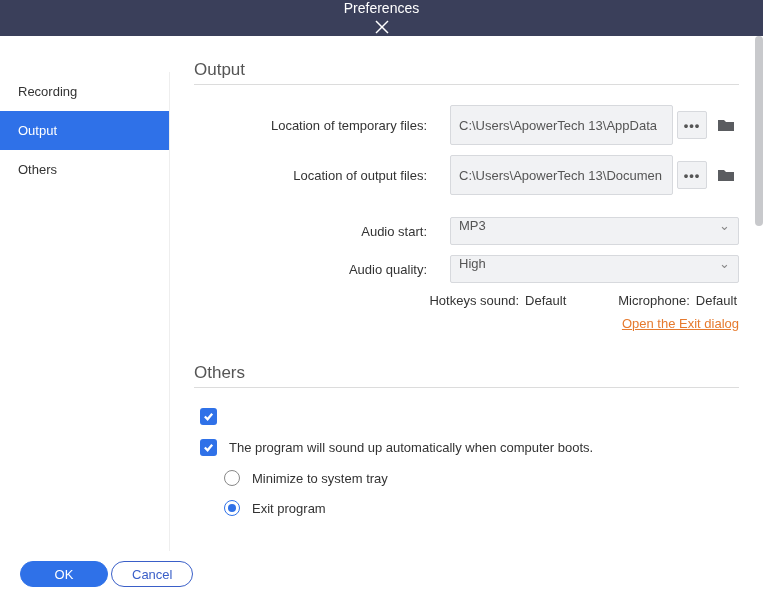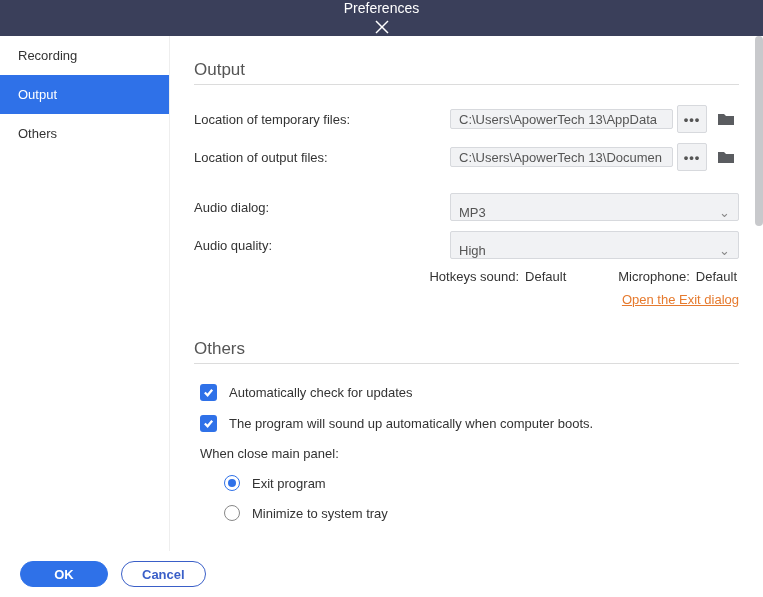--- a/index.html
+++ b/index.html
@@ -2,54 +2,54 @@
 <html><head>
 <meta charset="utf-8">
 <style>
 * { box-sizing: border-box; margin: 0; padding: 0; }
 body { font-family: "Segoe UI", Arial, sans-serif; font-size: 13px; color: #333; background: #fff; width: 763px; height: 597px; overflow: hidden; position: relative; }
 .titlebar { background: #3a3f5a; color: #fff; height: 36px; display: flex; align-items: center; justify-content: space-between; padding: 0 16px; flex-direction: column; }
 .titlebar .title { font-size: 14px; }
 .close-x { width: 18px; height: 18px; cursor: pointer; display: flex; align-items: center; justify-content: center; }
 .close-x svg { width: 14px; height: 14px; stroke: #fff; stroke-width: 1.5; }
 .body { display: flex; height: 524px; }
-.sidebar { width: 170px; background: #fff; border-right: 1px solid #eee; }
+.sidebar { width: 170px; background: #fff; border-right: 1px solid #eee; margin-top: 36px; }
 .sidebar-item { padding: 12px 18px; font-size: 13px; color: #333; cursor: pointer; }
 .sidebar-item.active { background: #2f71e8; color: #fff; }
 .content { flex: 1; padding: 18px 24px 0 24px; overflow-y: auto; position: relative; }
 .section-title { font-size: 17px; color: #555; padding-bottom: 4px; border-bottom: 1px solid #dcdcdc; margin-bottom: 20px; margin-top: 6px; }
 .section-title.second { margin-top: 32px; }
 .form-row { display: flex; align-items: center; margin-bottom: 10px; }
-.form-label { width: 256px; text-align: left; padding-right: 8px; color: #333; font-size: 13px; }
-.path-input { flex: 1; height: 20px; background: #f1f2f4; border: 1px solid #d7d9dd; border-radius: 2px; padding: 0 8px; font-size: 13px; color: #555; display: flex; align-items: center; overflow: hidden; white-space: nowrap; }
+.form-label { width: 256px; text-align: right; padding-right: 23px; color: #333; font-size: 13px; }
+.path-input { flex: 1; height: 40px; background: #f1f2f4; border: 1px solid #d7d9dd; border-radius: 2px; padding: 0 8px; font-size: 13px; color: #555; display: flex; align-items: center; overflow: hidden; white-space: nowrap; }
 .dots-btn { width: 30px; height: 28px; background: #f1f2f4; border: 1px solid #d7d9dd; border-radius: 2px; margin-left: 4px; display: flex; align-items: center; justify-content: center; cursor: pointer; font-weight: bold; letter-spacing: 1px; color: #555; }
 .folder-btn { width: 26px; height: 28px; margin-left: 6px; display: flex; align-items: center; justify-content: center; cursor: pointer; }
 .folder-btn svg { width: 18px; height: 14px; fill: #5a5c60; }
-.select { flex: 1; height: 28px; background: #f1f2f4; border: 1px solid #d7d9dd; border-radius: 2px; padding: 0 8px; font-size: 13px; color: #555; display: flex; align-items: flex-end; justify-content: space-between; cursor: pointer; }
+.select { flex: 1; height: 28px; background: #f1f2f4; border: 1px solid #d7d9dd; border-radius: 2px; padding: 0 8px; font-size: 13px; color: #555; display: flex; align-items: flex-start; justify-content: space-between; cursor: pointer; }
 .select .chev { color: #888; }
 .sound-row { display: flex; justify-content: flex-end; margin-top: 10px; font-size: 13px; color: #333; gap: 6px; padding-right: 2px; }
 .sound-row .lbl { color: #333; }
 .sound-row .gap { width: 40px; }
 .link-row { text-align: right; margin-top: 8px; }
 .link-row a { color: #e67a2e; font-size: 13px; text-decoration: underline; cursor: pointer; }
 .check-row { display: flex; align-items: center; margin-bottom: 14px; padding-left: 6px; }
 .checkbox { width: 17px; height: 17px; background: #2f71e8; border-radius: 3px; margin-right: 12px; display: flex; align-items: center; justify-content: center; cursor: pointer; }
 .checkbox svg { width: 11px; height: 11px; stroke: #fff; stroke-width: 2.5; fill: none; }
 .plain-label { padding-left: 6px; margin-bottom: 14px; font-size: 13px; color: #333; }
 .radio-row { display: flex; align-items: center; margin-bottom: 14px; padding-left: 30px; }
 .radio { width: 16px; height: 16px; border: 1.5px solid #888; border-radius: 50%; margin-right: 12px; display: flex; align-items: center; justify-content: center; cursor: pointer; }
 .radio.selected { border-color: #2f71e8; }
 .radio.selected::after { content: ""; width: 8px; height: 8px; background: #2f71e8; border-radius: 50%; }
 .scrollbar { position: absolute; right: 0; top: 36px; width: 8px; height: 430px; background: transparent; }
 .scrollbar-thumb { position: absolute; right: 0; top: 0; width: 8px; height: 190px; background: #c8c9cc; border-radius: 4px; }
 .footer { position: absolute; bottom: 0; left: 0; right: 0; height: 46px; display: flex; align-items: center; justify-content: space-between; padding: 0 20px; background: #fff; }
 .btn { height: 26px; padding: 0 20px; border-radius: 13px; font-size: 13px; cursor: pointer; display: flex; align-items: center; justify-content: center; }
 .btn-outline { border: 1px solid #3a5fc8; color: #3a5fc8; background: #fff; }
 .btn-primary { border: 1px solid #2f71e8; background: #2f71e8; color: #fff; min-width: 88px; }
-.footer-right { display: flex; gap: 13px; font-weight: bold; }
+.footer-right { display: flex; gap: 3px; }
 </style>
 </head>
 <body>
 
 <div class="titlebar">
   <span class="title">Preferences</span>
   <div class="close-x">
     <svg viewBox="0 0 14 14">
         <line x1="1" y1="1" x2="13" y2="13"></line>
         <line x1="13" y1="1" x2="1" y2="13"></line>
@@ -85,21 +85,21 @@
       <div class="folder-btn">
         <svg viewBox="0 0 18 14">
             <path d="M1 2h6l2 2h8v9H1z"></path>
           </svg>
       </div>
     </div>
 
     <div style="height:12px"></div>
 
     <div class="form-row">
-      <div class="form-label">Audio dialog:</div>
+      <div class="form-label">Audio start:</div>
       <div class="select">
         <span>MP3</span>
         <span class="chev">⌄</span>
       </div>
     </div>
 
     <div class="form-row">
       <div class="form-label">Audio quality:</div>
       <div class="select">
         <span>High</span>
@@ -120,42 +120,40 @@
     </div>
 
     <div class="section-title second">Others</div>
 
     <div class="check-row">
       <div class="checkbox">
         <svg viewBox="0 0 12 12">
             <polyline points="2,6 5,9 10,3"></polyline>
           </svg>
       </div>
-      <span>Automatically check for updates</span>
     </div>
 
     <div class="check-row">
       <div class="checkbox">
         <svg viewBox="0 0 12 12">
             <polyline points="2,6 5,9 10,3"></polyline>
           </svg>
       </div>
       <span>The program will sound up automatically when computer boots.</span>
     </div>
 
-    <div class="plain-label">When close main panel:</div>
+
+    <div class="radio-row">
+      <div class="radio"></div>
+      <span>Minimize to system tray</span>
+    </div>
 
     <div class="radio-row">
       <div class="radio selected"></div>
       <span>Exit program</span>
-    </div>
-
-    <div class="radio-row">
-      <div class="radio"></div>
-      <span>Minimize to system tray</span>
     </div>
 
   </div>
 </div>
 
 <div class="scrollbar">
   <div class="scrollbar-thumb"></div>
 </div>
 
 <div class="footer">

